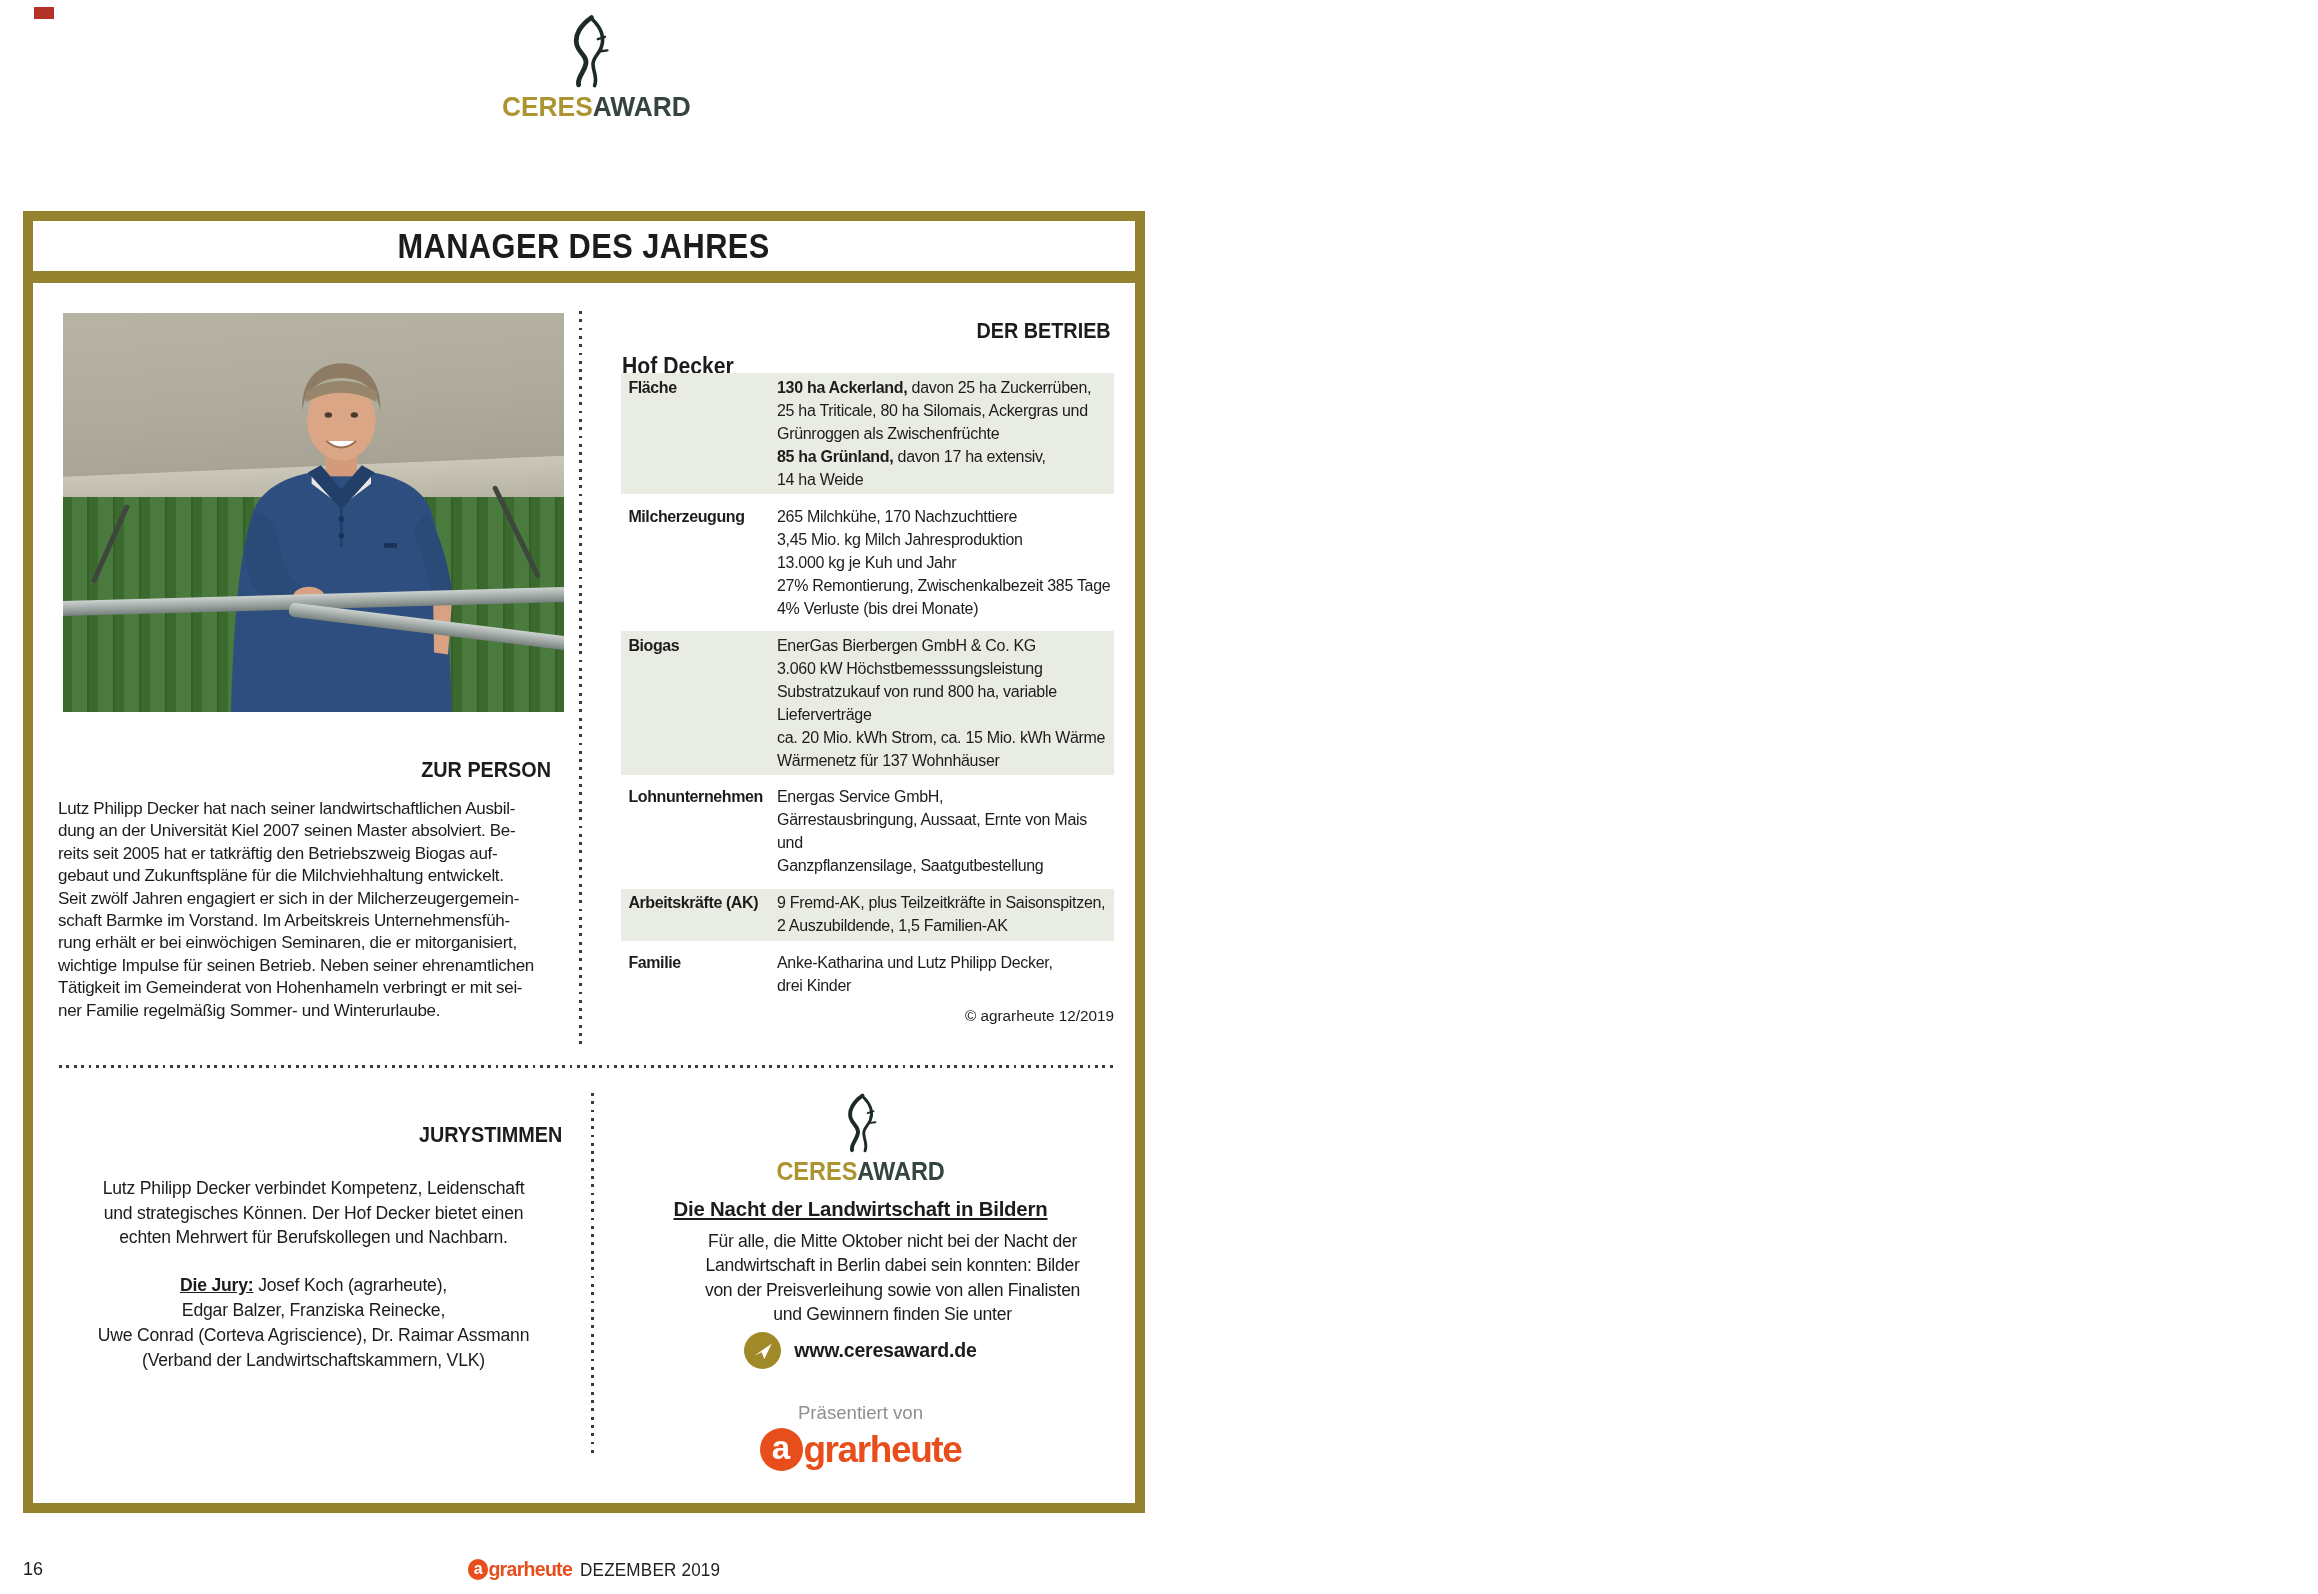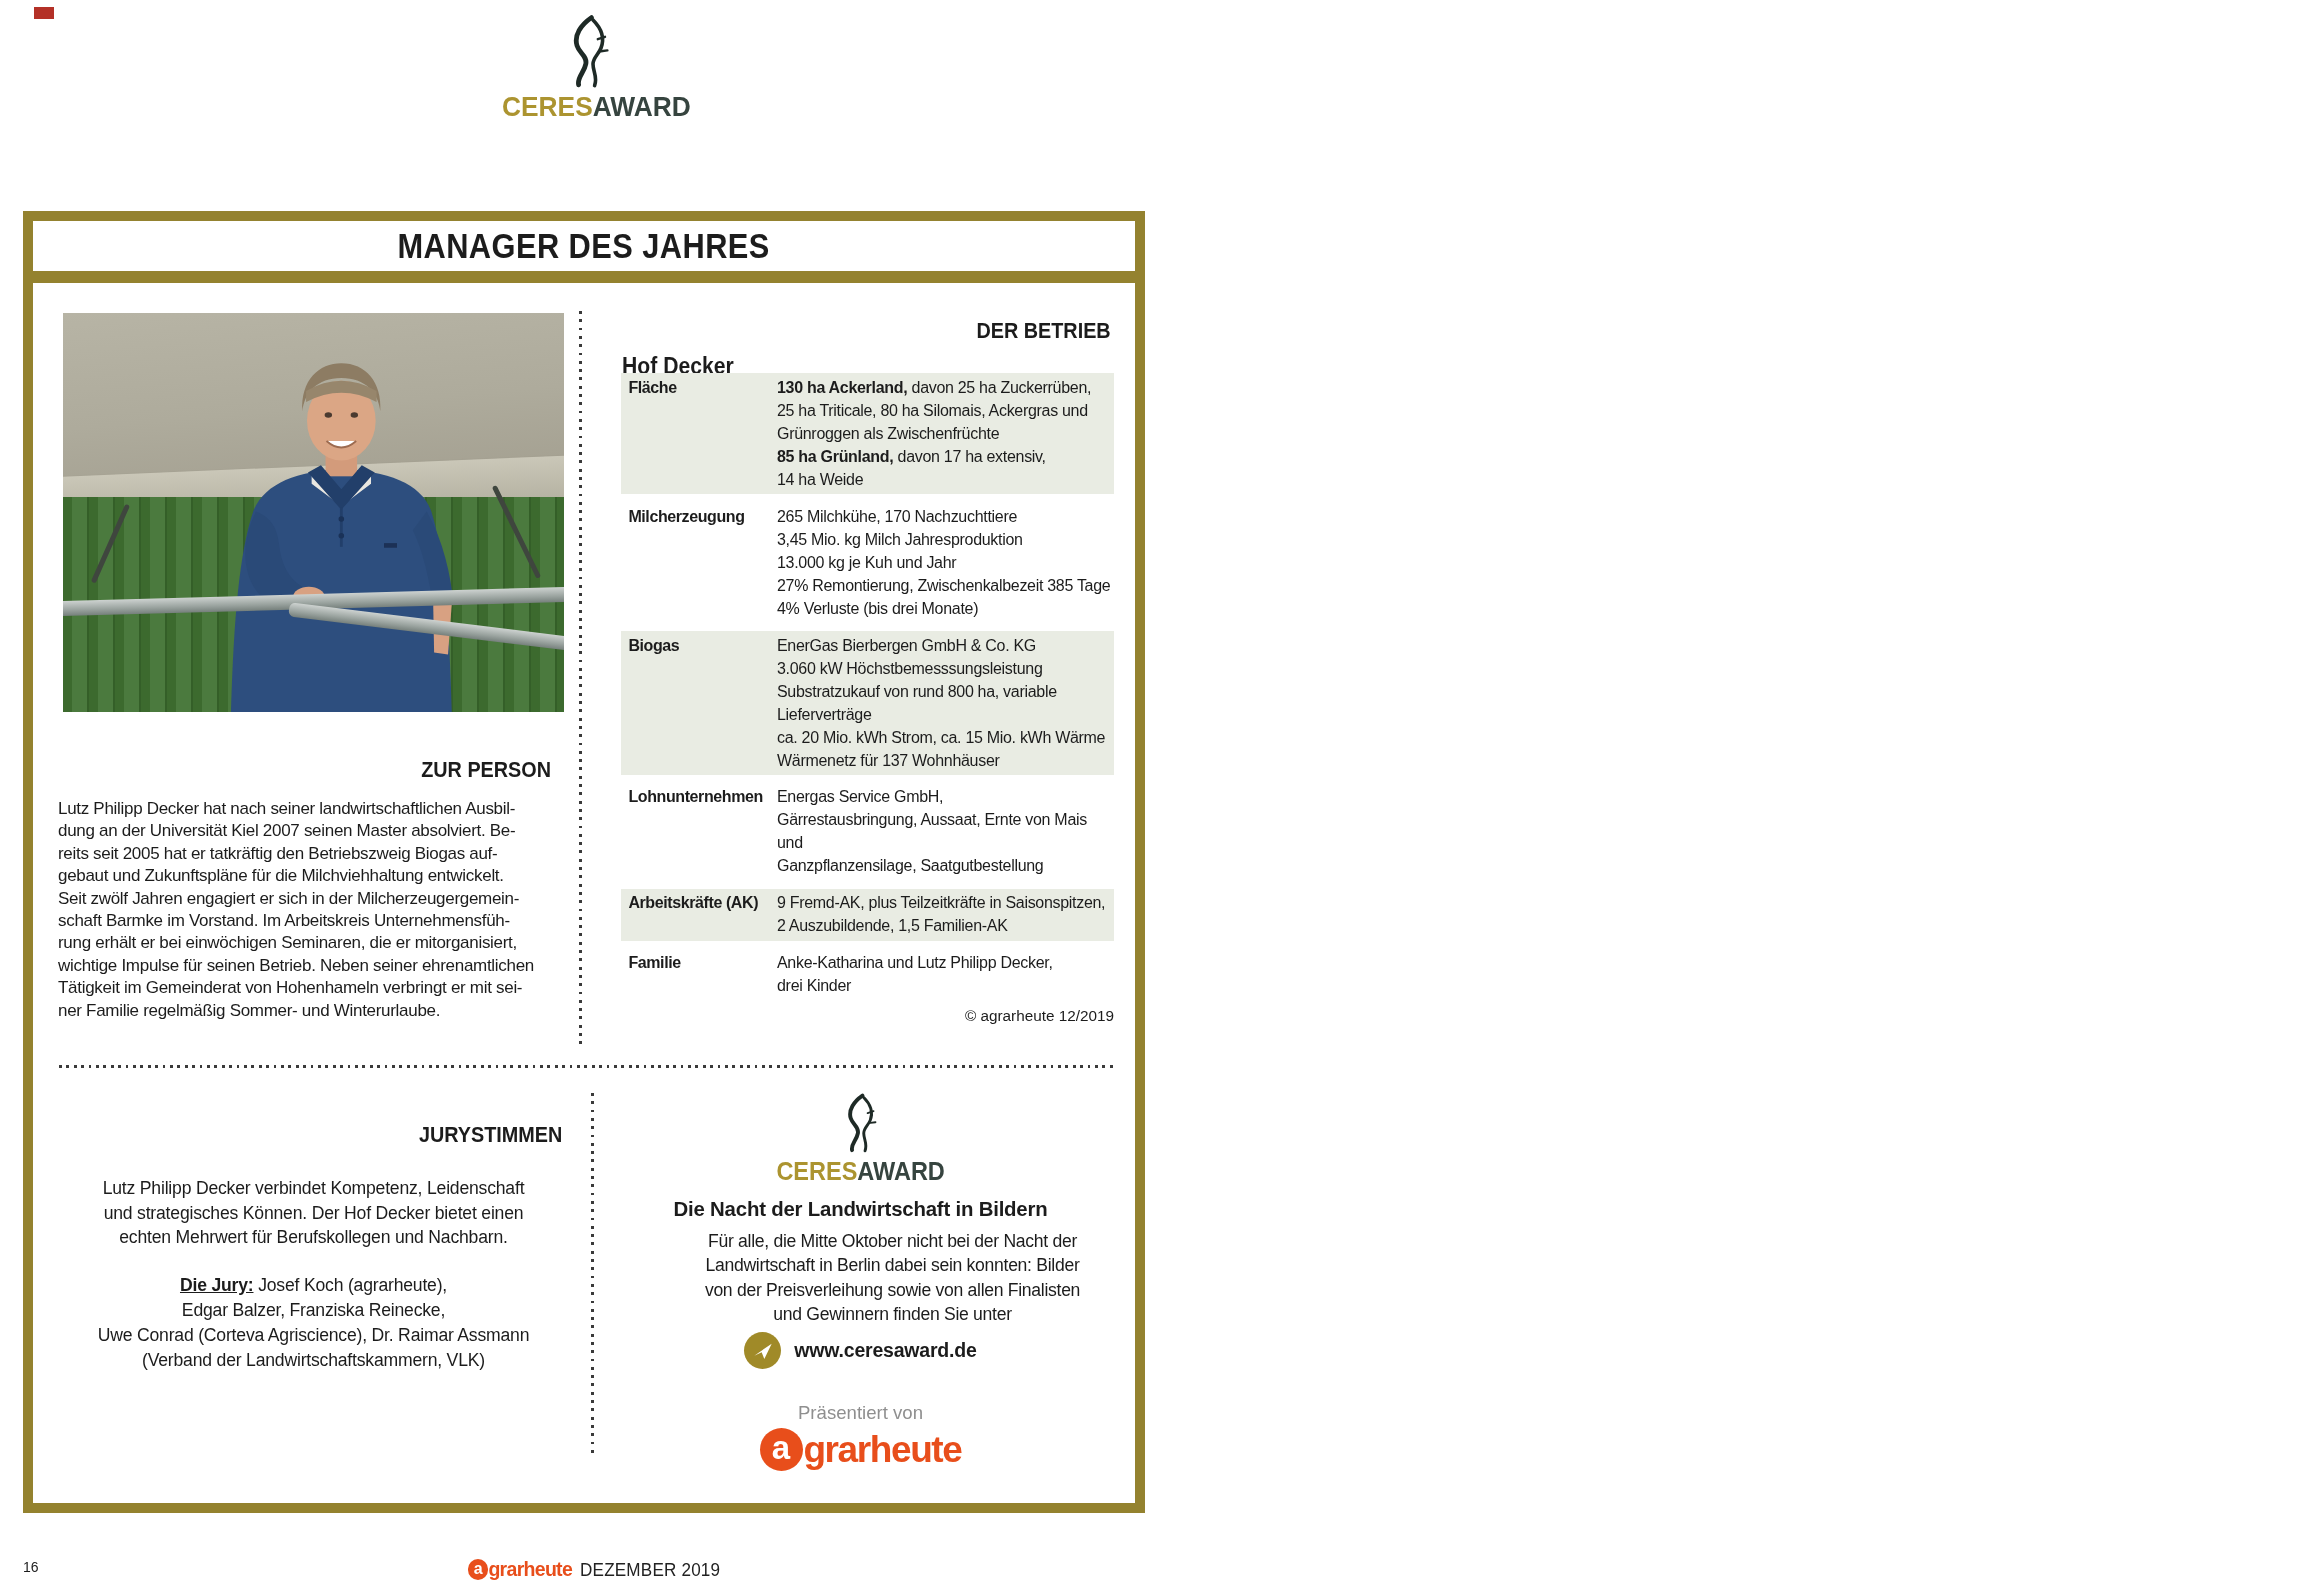--- a/index.html
+++ b/index.html
@@ -70,38 +70,38 @@
   .jury-quote { position:absolute; left:70px; top:1176px; width:487px; text-align:center;
     font-size:17.6px; line-height:24.6px; letter-spacing:-0.2px; white-space:pre-line; }
   .jury-names { position:absolute; left:56px; top:1273px; width:515px; text-align:center;
     font-size:17.6px; line-height:25px; letter-spacing:-0.2px; }
   .jury-names b { font-weight:800;text-decoration:underline; }
   .preline { white-space:pre-line; }
   
   .logo2 { position:absolute; left:770px; top:1093px; width:181px; text-align:center; }
   .logo2 .wordmark { font-size:25px; }
   .nacht-title { position:absolute; left:640px; top:1198px; width:441px; text-align:center;
-    font-size:20.4px; font-weight:800; letter-spacing:-0.2px; }
+    font-size:20.4px; font-weight:800; letter-spacing:-0.2px;text-decoration:underline; }
   .nacht-text { position:absolute; left:672px; top:1229px; width:441px; text-align:center;
     font-size:17.6px; line-height:24.4px; letter-spacing:-0.3px; white-space:pre-line; }
   .link-row { position:absolute; left:640px; top:1332px; width:441px;
     display:flex; align-items:center; justify-content:center; gap:13px; }
   .link-circle { width:37px; height:37px; border-radius:50%; background:#a08a28;
     display:flex; align-items:center; justify-content:center; }
   .link-text { font-size:19.5px; font-weight:800; letter-spacing:-0.2px; }
   .presented { position:absolute; left:640px; top:1402px; width:441px; text-align:center;
     color:#8f8f8f; font-size:18.6px; }
   .ah-logo { position:absolute; left:640px; top:1428px; width:441px;
     display:flex; align-items:center; justify-content:center; }
   .ah-circle { width:43px; height:43px; border-radius:50%; background:#e84e1b; color:#fff;
     font-weight:800; font-size:33px; display:flex; align-items:center; justify-content:center;
     padding-bottom:3.7px; }
   .ah-rest { color:#e84e1b; font-weight:800; font-size:37px; letter-spacing:-1.4px; margin-left:0.9px; }
   
-  .footer-num { position:absolute; left:23px; top:1559px; font-size:14px; }
+  .footer-num { position:absolute; left:23px; top:1559px; font-size:18px; }
   .footer-center { position:absolute; left:468px; top:1558px; display:flex; align-items:center; }
   .ah-circle-sm { width:20.4px; height:20.4px; border-radius:50%; background:#e84e1b; color:#fff;
     font-weight:800; font-size:16px; display:flex; align-items:center; justify-content:center; padding-bottom:1.9px; }
   .ah-rest-sm { color:#e84e1b; font-weight:800; font-size:19.5px; letter-spacing:-0.7px; }
   .footer-issue { margin-left:8.3px; font-size:18.6px; color:#222; letter-spacing:0.2px;
     display:inline-block; transform:scaleX(.92); transform-origin:left; }
 </style>
 </head>
 <body>
 

